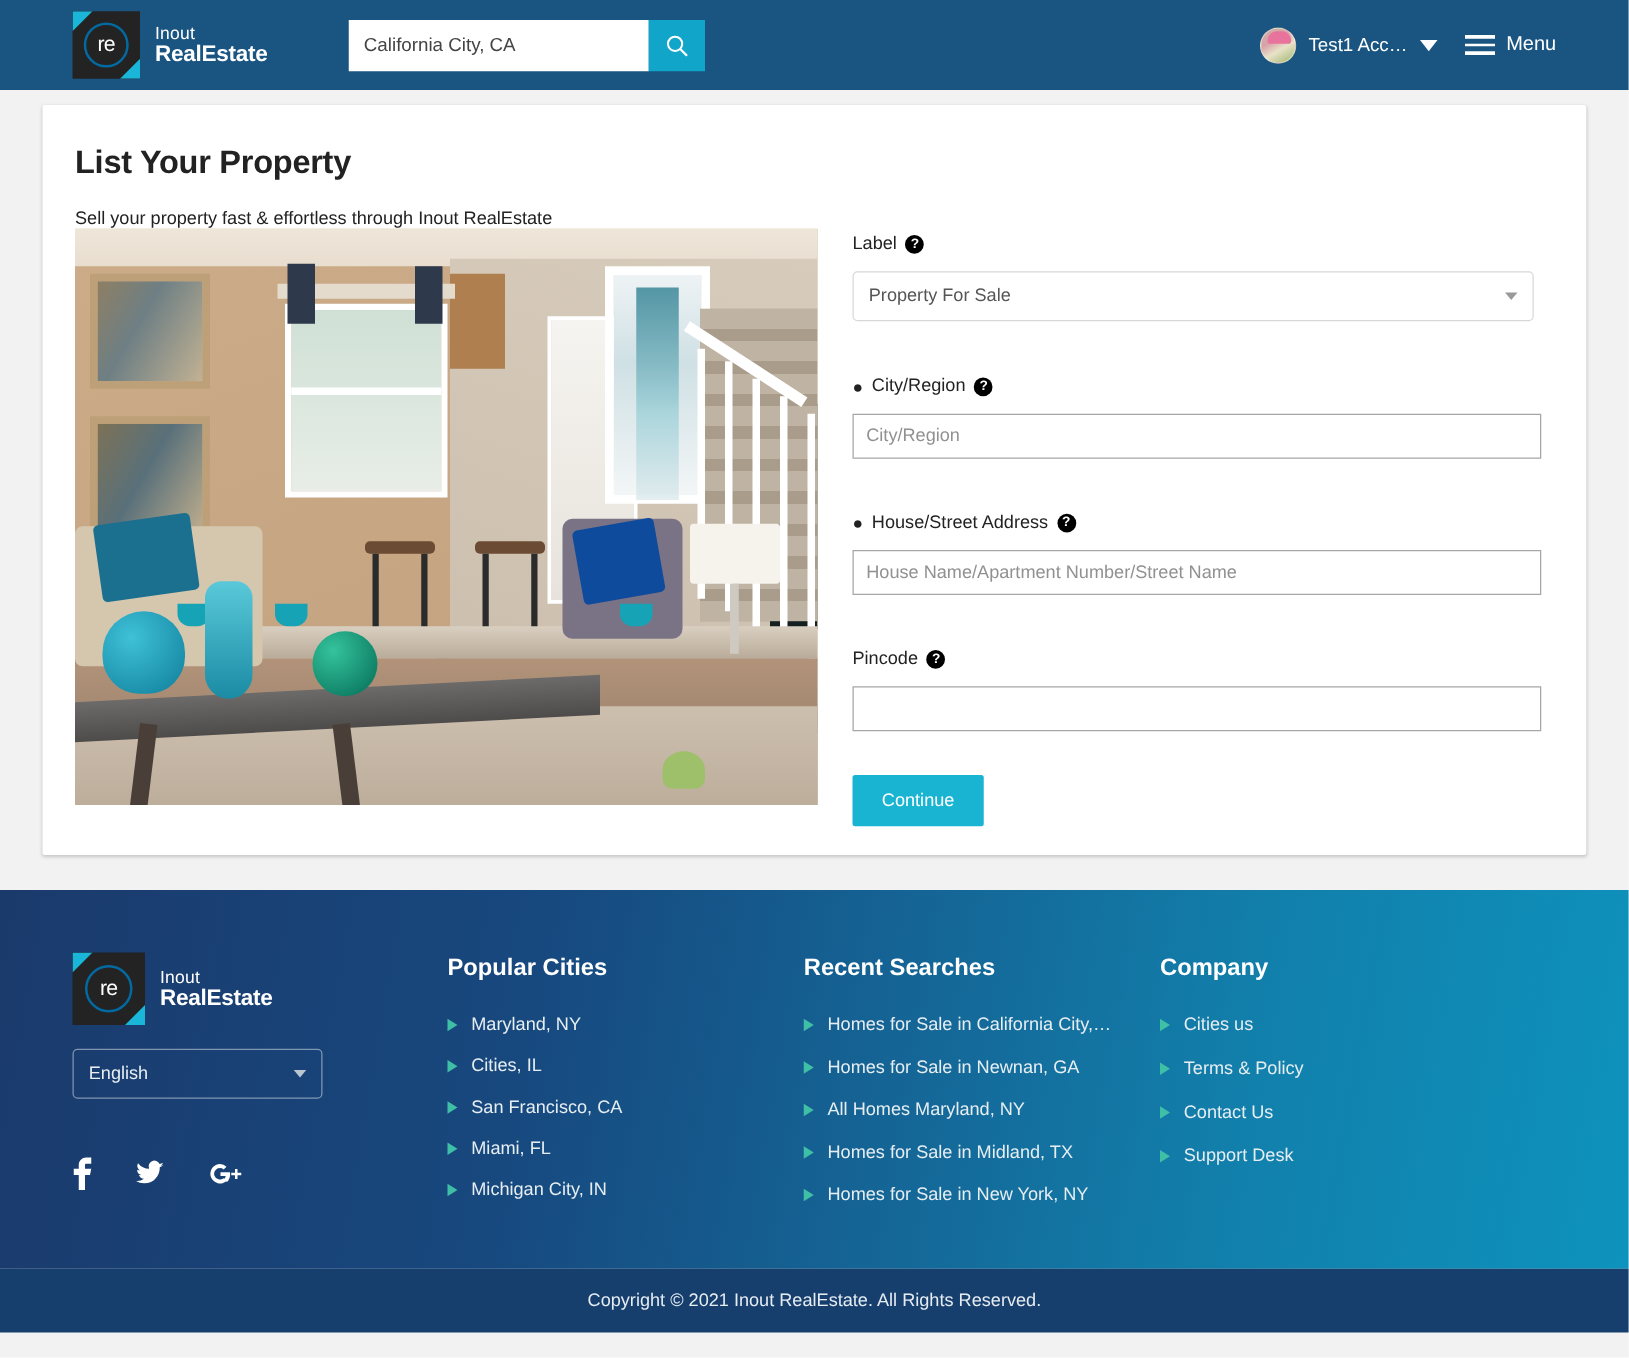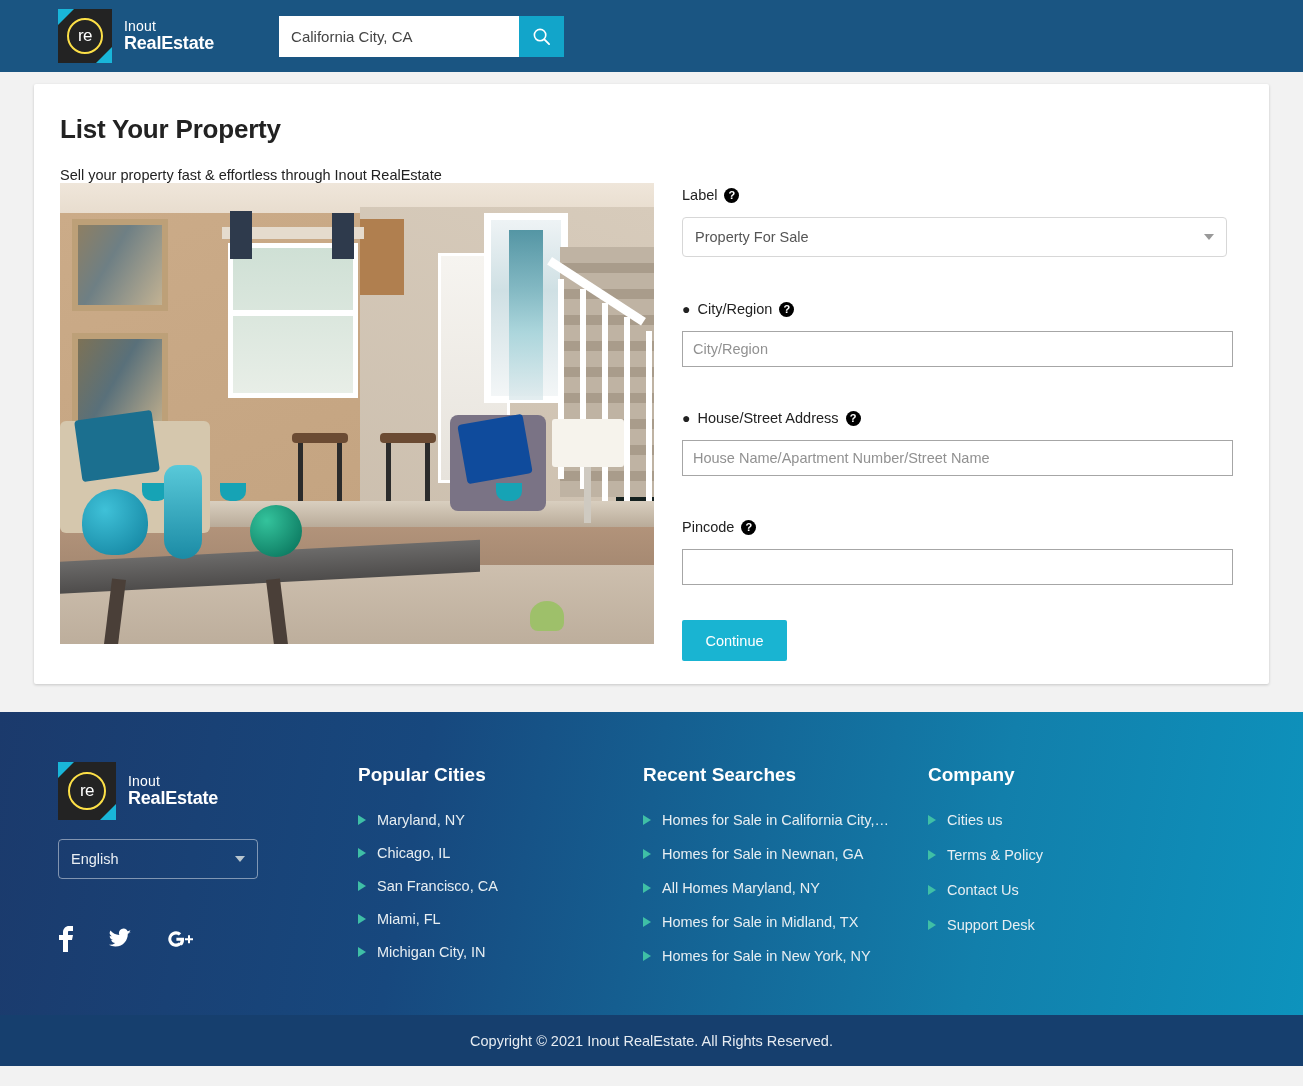--- a/index.html
+++ b/index.html
@@ -27,21 +27,21 @@
   .logo-mark .tri-tl{
     position:absolute; top:0; left:0; width:0; height:0;
     border-top:16px solid #19b6d9; border-right:16px solid transparent;
   }
   .logo-mark .tri-br{
     position:absolute; bottom:0; right:0; width:0; height:0;
     border-bottom:16px solid #19b6d9; border-left:16px solid transparent;
   }
   .logo-mark .ring{
     position:absolute; left:9px; top:9px; width:36px; height:36px;
-    border:2px solid #fde047; border-radius:50%;
+    border:2px solid #0369a1; border-radius:50%;
     display:flex; align-items:center; justify-content:center;
     color:#fff; font-size:17px; letter-spacing:-0.5px;
   }
   .logo-text{ line-height:1.05; color:#fff; }
   .logo-text .l1{ font-size:14px; font-weight:400; letter-spacing:.2px;}
   .logo-text .l2{ font-size:18px; font-weight:bold; letter-spacing:-0.2px;}
 
   .search-wrap{ margin-left:65px; display:flex; height:41px; }
   .search-input{
     width:240px; height:41px; border:none; outline:none;
@@ -240,20 +240,35 @@
   <div class="search-wrap">
     <input class="search-input" type="text" value="California City, CA" style="">
     <button class="search-btn">
       <svg width="19" height="19" viewBox="0 0 20 20">
         <circle cx="8.5" cy="8.5" r="6" fill="none" stroke="#fff" stroke-width="1.7"></circle>
         <line x1="13" y1="13" x2="18" y2="18" stroke="#fff" stroke-width="1.9" stroke-linecap="round"></line>
       </svg>
     </button>
   </div>
 
+  <div class="header-right">
+    <div class="account">
+      <div class="avatar"></div>
+      <div class="account-name">Test1 Acc…</div>
+      <div class="caret-down"></div>
+    </div>
+    <div class="menu-box">
+      <div class="burger">
+        <span></span>
+          <span></span>
+          <span></span>
+      </div>
+      <div class="menu-label">Menu</div>
+    </div>
+  </div>
 </div>
 
 <div class="page">
   <div class="card">
 
     <h1 class="page-title">List Your Property</h1>
     <p class="page-sub">Sell your property fast &amp; effortless through Inout RealEstate</p>
 
     <div class="content-row">
 
@@ -399,21 +414,21 @@
 
   <div class="f-col f-col-cities">
     <h3 class="f-head">Popular Cities</h3>
     <ul class="f-list">
       <li>
           <span class="f-arrow"></span>
           <span>Maryland, NY</span>
         </li>
       <li>
           <span class="f-arrow"></span>
-          <span>Chicago, IL</span>
+          <span>Cities, IL</span>
         </li>
       <li>
           <span class="f-arrow"></span>
           <span>San Francisco, CA</span>
         </li>
       <li>
           <span class="f-arrow"></span>
           <span>Miami, FL</span>
         </li>
       <li>

